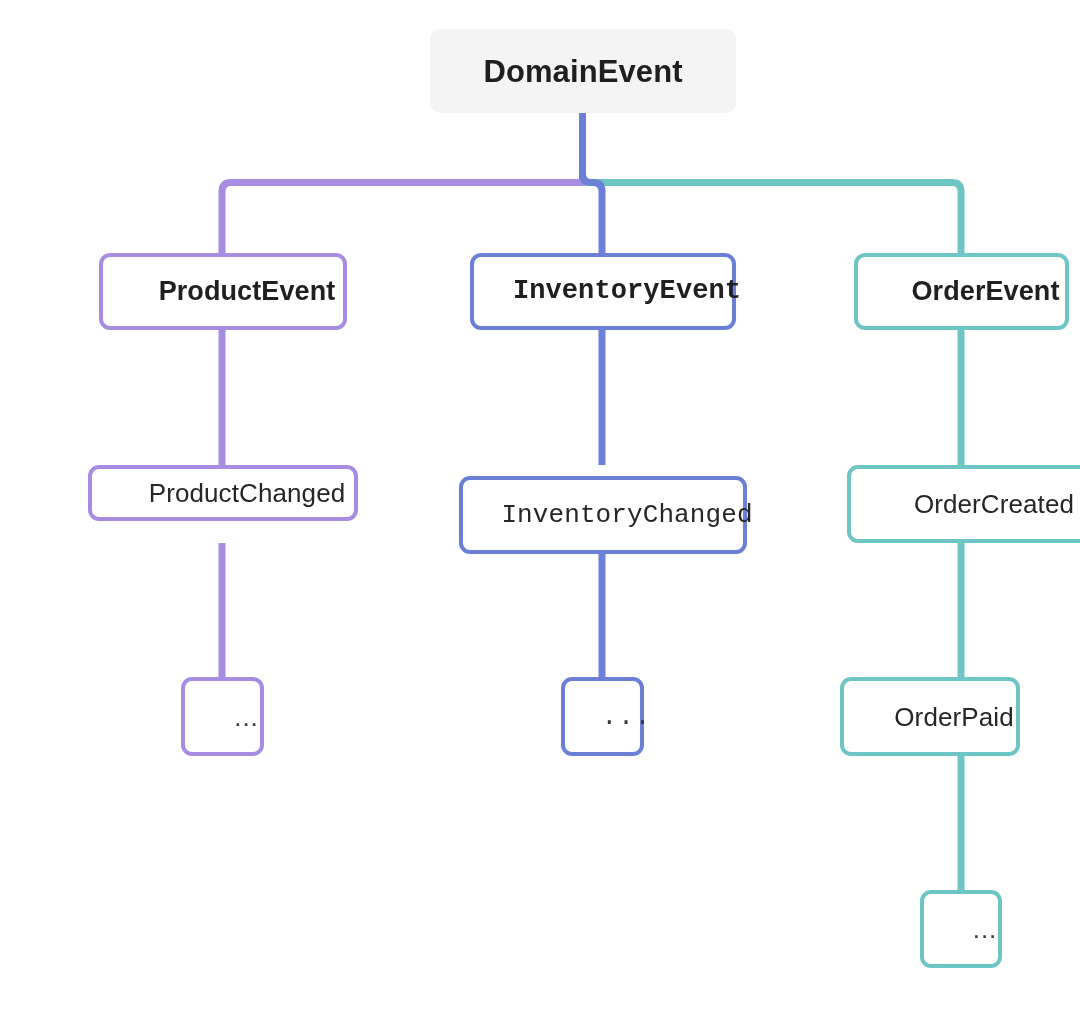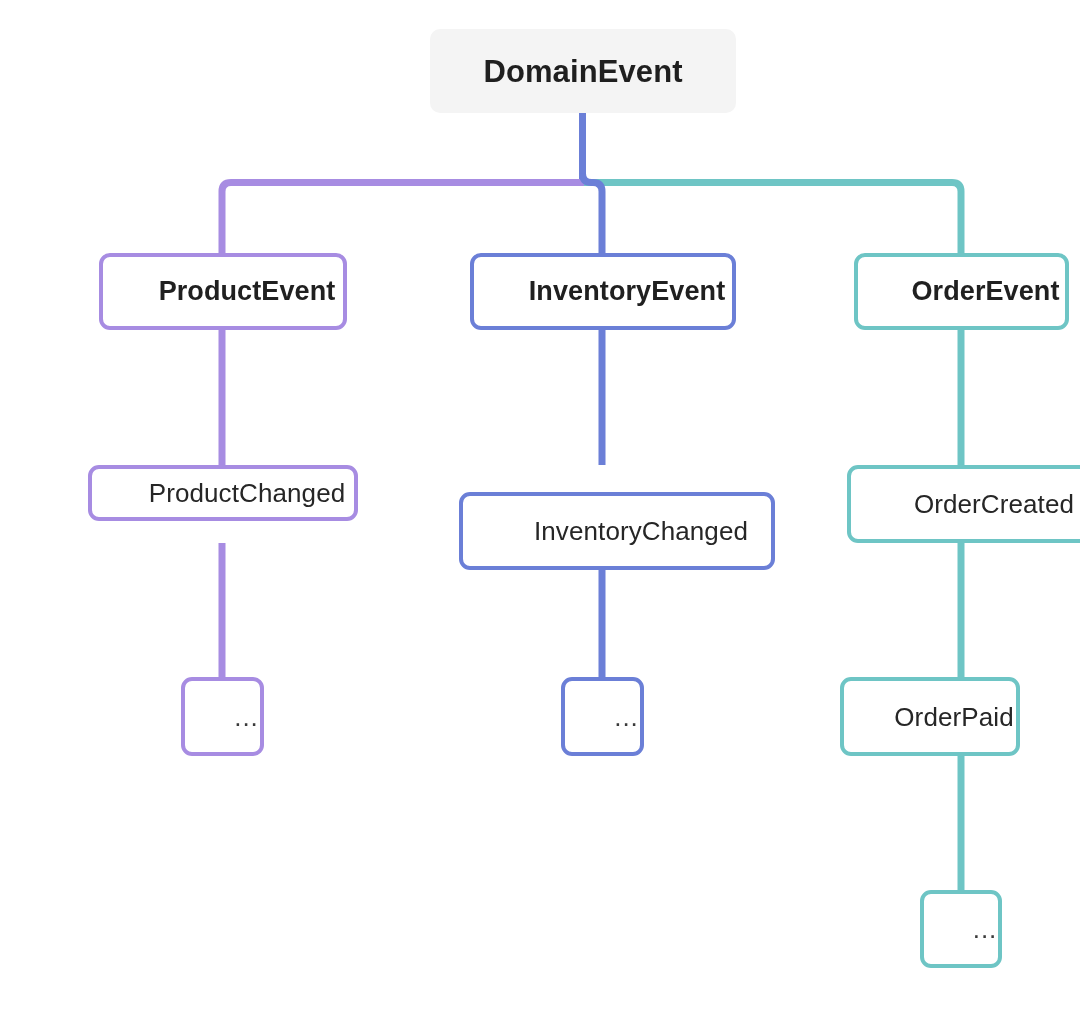--- a/index.html
+++ b/index.html
@@ -78,21 +78,21 @@
     letter-spacing: 0.1px;
   }
   .node.ellipsis .label {
     font-size: 26px;
     font-weight: 400;
     color: #3a3a3a;
     letter-spacing: 1px;
   }
 
   .c-purple { border-color: #a78ce2; }
-  .c-blue   { border-color: #6b7fd7; }
+  .c-blue   { border-color: #6b7fd7; font-family: Liberation Mono, monospace; }
   .c-teal   { border-color: #6ec5c5; text-align: center; }
 </style>
 </head>
 <body>
 
 <div id="canvas">
 
   <svg id="edges" viewBox="0 0 1080 1012">
     <g fill="none" stroke-width="7" stroke-linecap="butt">
 
@@ -130,21 +130,21 @@
   </div>
 
   <div class="node boxed lvl2 c-teal" style="left:810px; top:253px; width:215px; height:77px;">
     <span class="label">OrderEvent</span>
   </div>
 
   <div class="node boxed lvl3 c-purple" style="left:44px; top:465px; width:270px; height:56px;">
     <span class="label">ProductChanged</span>
   </div>
 
-  <div class="node boxed lvl3 c-blue" style="left:415px; top:492px; width:316px; height:78px;">
+  <div class="node boxed lvl3 c-blue" style="left:415px; top:476px; width:288px; height:78px;">
     <span class="label">InventoryChanged</span>
   </div>
 
   <div class="node boxed lvl3 c-teal" style="left:803px; top:465px; width:246px; height:78px;">
     <span class="label">OrderCreated</span>
   </div>
 
   <div class="node boxed ellipsis c-purple" style="left:137px; top:677px; width:83px; height:79px;">
     <span class="label">...</span>
   </div>

